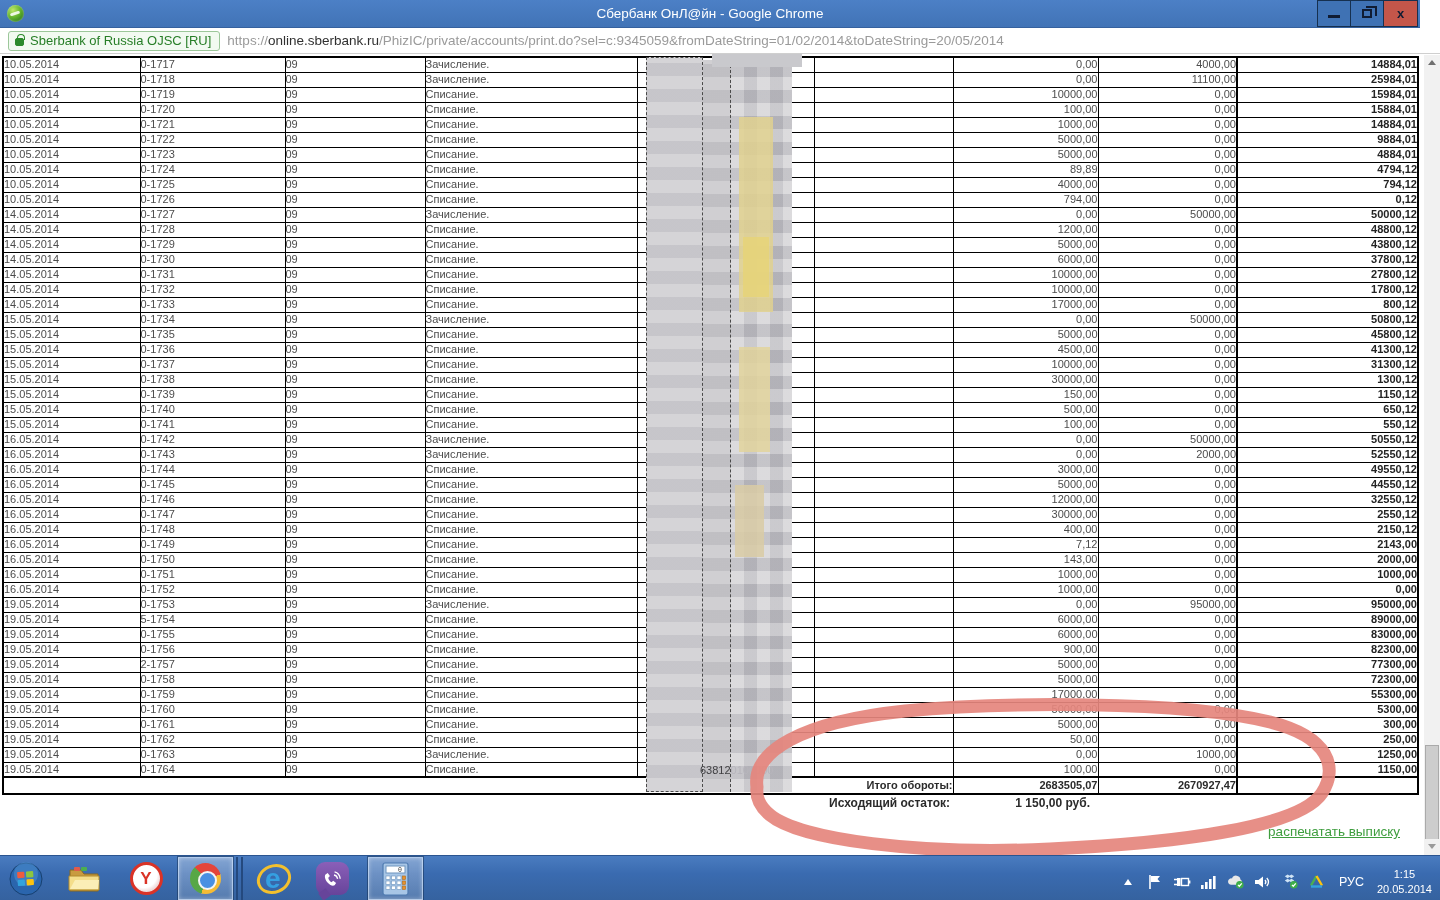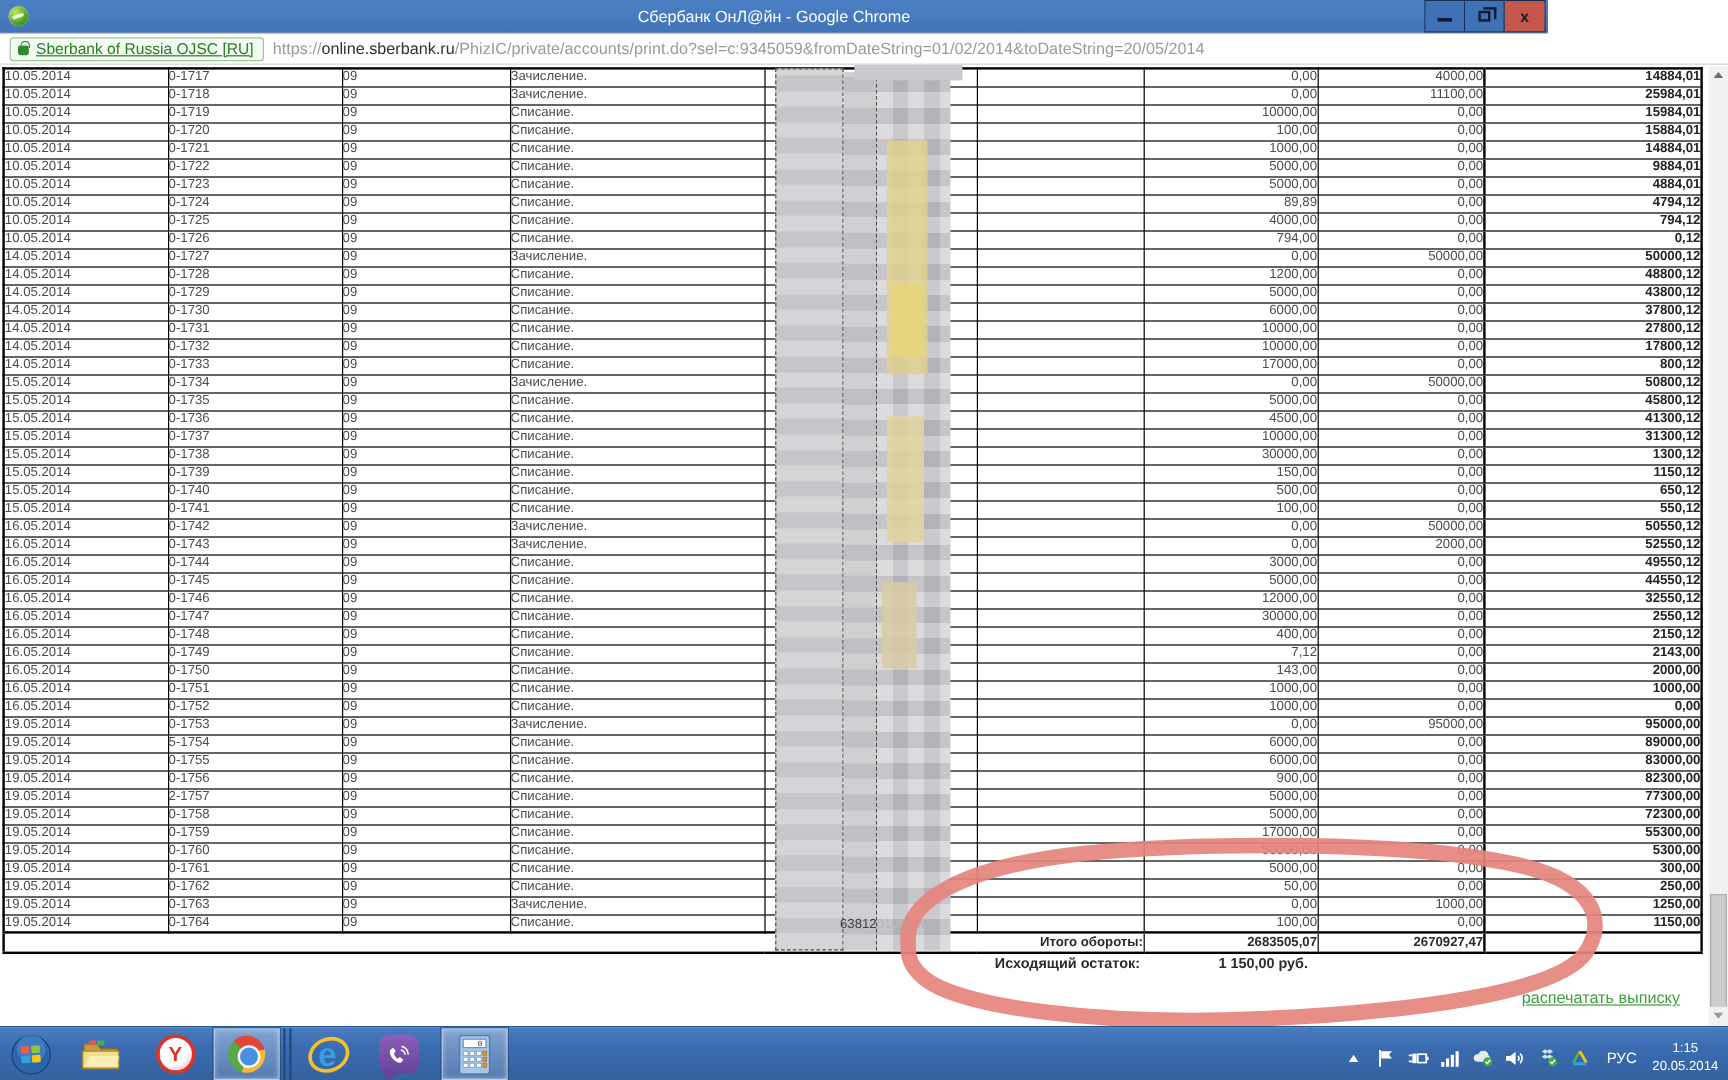--- a/index.html
+++ b/index.html
@@ -1,19 +1,19 @@
 <!DOCTYPE html>
 <html><head>
 <meta charset="utf-8">
 <style>
   * { margin:0; padding:0; box-sizing:border-box; }
   html,body { width:1440px; height:900px; overflow:hidden; font-family:"Liberation Sans",sans-serif; background:#fff; }
 
   
-  .titlebar { position:absolute; left:0; top:0; width:1290px; height:28px;
+  .titlebar { position:absolute; left:0; top:0; width:1420px; height:28px;
     background:linear-gradient(#4c80c6,#video 0,#4173b6); background:linear-gradient(#4c80c6,#4173b6);
     border-bottom:1px solid #35619e; }
   .app-icon { position:absolute; left:7px; top:5px; width:17px; height:17px; border-radius:50%;
     background:radial-gradient(circle at 35% 30%, #bfe86a 0%, #64b42d 45%, #2f7d1d 80%, #1f5c12 100%);
     box-shadow:inset 0 0 2px rgba(255,255,255,.6); }
   .app-icon::after { content:""; position:absolute; left:3px; top:7px; width:10px; height:3px;
     background:rgba(255,255,255,.85); border-radius:2px; transform:rotate(-18deg); }
   .window-title { position:absolute; left:0; right:0; top:0; height:28px; line-height:27px;
     text-align:center; color:#ffffff; font-size:13.5px; }
   .win-buttons { position:absolute; right:2px; top:0; height:27px; display:flex; border:1px solid #16304f; }
@@ -27,21 +27,21 @@
     border:2px solid #101c33; border-left:none; border-bottom:none; }
 
   
   .urlbar { position:absolute; left:0; top:28px; width:1440px; height:26px; background:#ffffff;
     border-bottom:1px solid #cfcfcf; display:flex; align-items:center; }
   .badge { display:flex; align-items:center; margin-left:8px; height:20px; padding:0 8px 0 6px;
     background:#f2faf1; border:1px solid #9cc79a; border-radius:3px; }
   .lock { width:9px; height:8px; border:1.5px solid #2c8a2c; border-radius:2px; position:relative; margin-right:6px; margin-top:3px; background:#2c8a2c; }
   .lock::before { content:""; position:absolute; left:0.5px; top:-5px; width:6px; height:5px;
     border:1.5px solid #2c8a2c; border-bottom:none; border-radius:4px 4px 0 0; }
-  .badge-text { color:#277e27; font-size:13px; white-space:nowrap;text-decoration:underline; }
+  .badge-text { color:#277e27; font-size:13px; white-space:nowrap; }
   .url-text { margin-left:7px; font-size:13.5px; white-space:nowrap; color:#9a9a9a; }
   .url-text .domain { color:#303030; }
 
   
   .page { position:absolute; left:0; top:54px; width:1440px; height:801px; background:#ffffff; overflow:hidden; }
 
   table.stmt { position:absolute; left:2px; top:2px; border-collapse:collapse; table-layout:fixed;
     width:1129px; border:2px solid #000; font-size:11px; color:#4c4c4c; }
   table.stmt td { border:1px solid #000; height:15px; line-height:13px; padding:0; overflow:hidden; white-space:nowrap; }
   td.c-date, td.c-num, td.c-code, td.c-op { padding-left:7px; }

